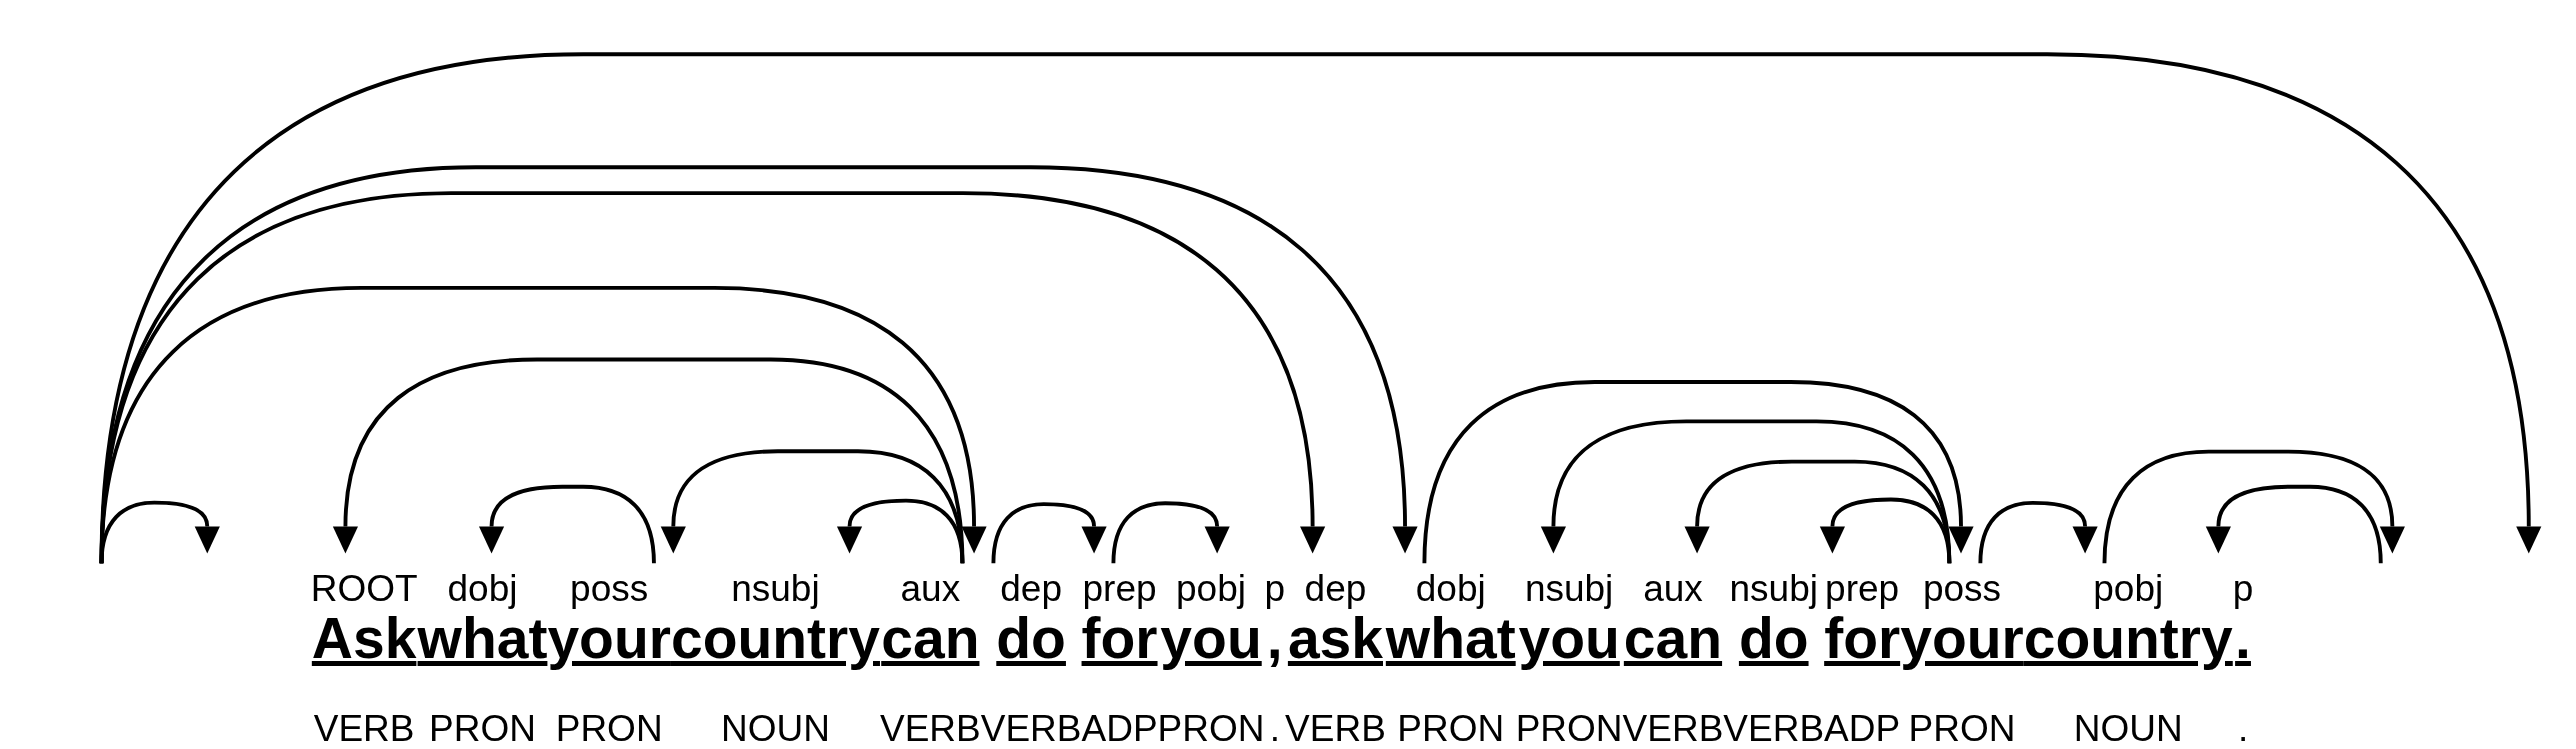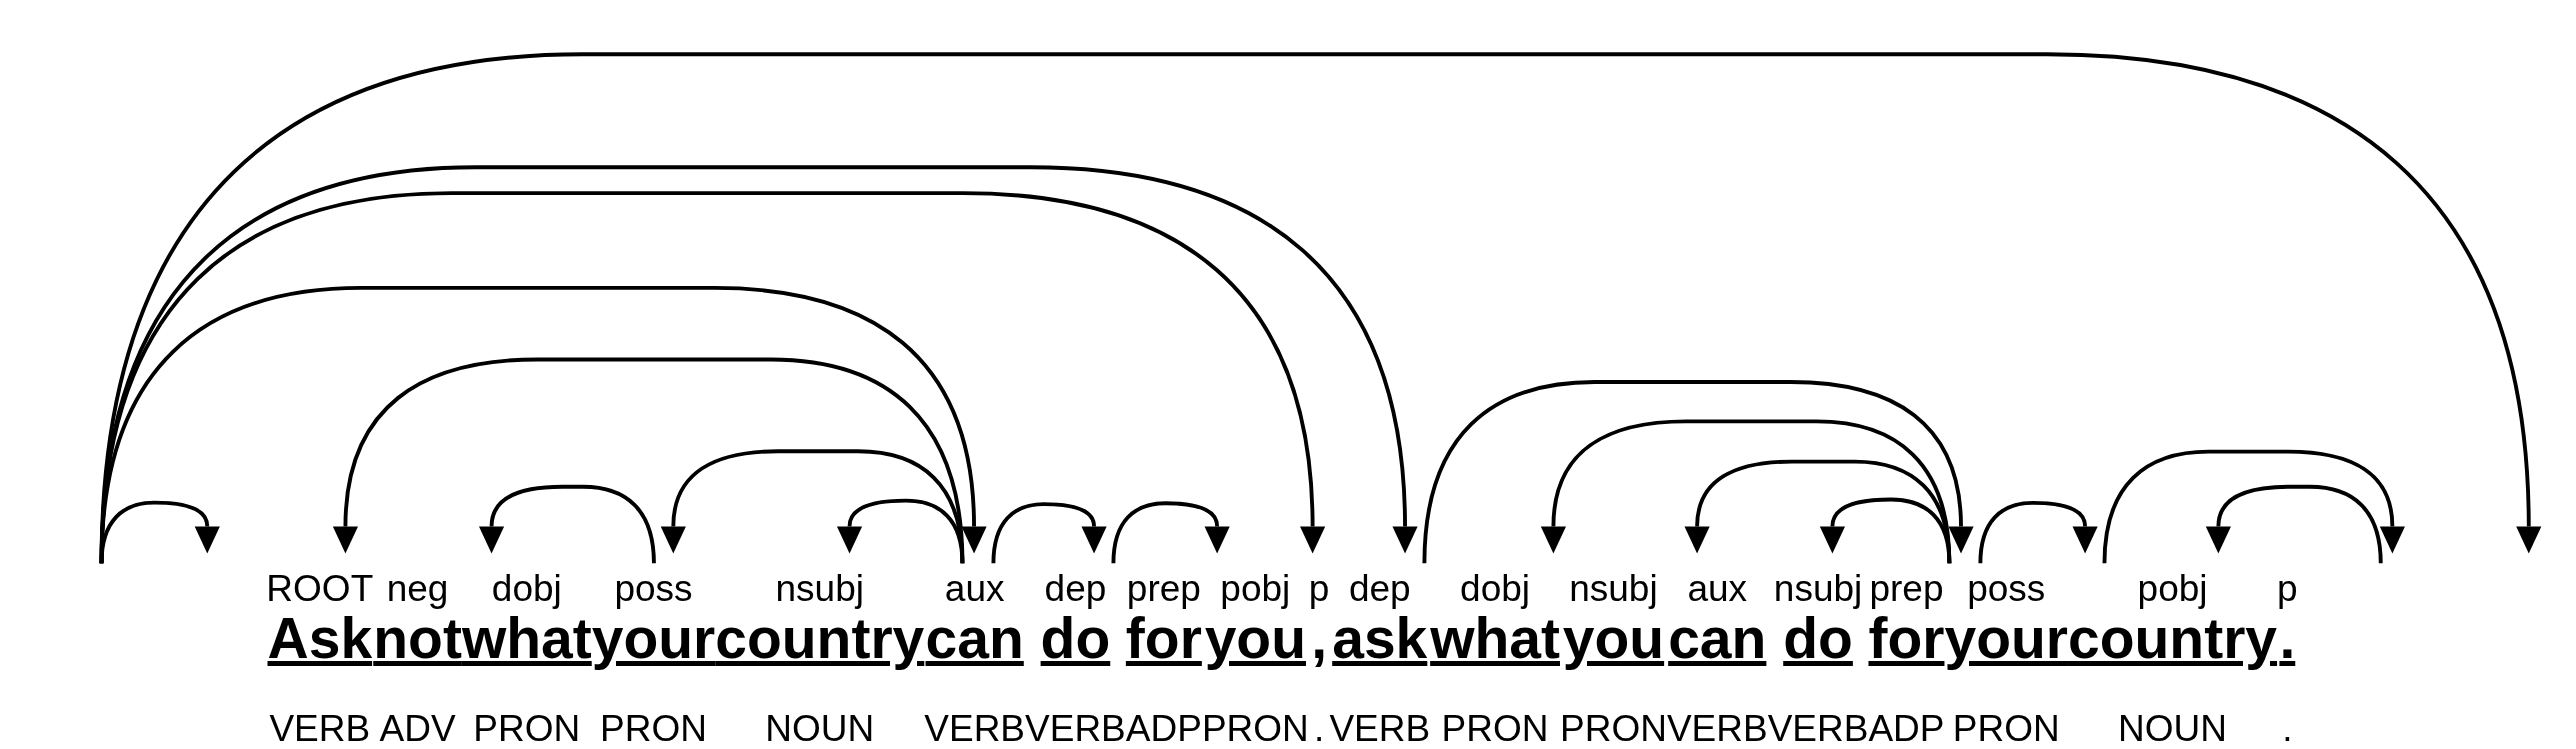--- a/index.html
+++ b/index.html
@@ -101,25 +101,20 @@
       <path d="M 104.8828125 582 C 104.8828125 204.72000000000003 304.0028125 56 602.6828125 56 L 2115.3953125 56 C 2414.0753125 56 2613.1953125 192.64 2613.1953125 544" fill="none" stroke="#000000" stroke-width="4"></path>
       <polygon points="2613.1953125,572 2600.1953125,544 2626.1953125,544" fill="#000000"></polygon>
     </svg>
   <div class="token-row" id="token-row">
   <div class="token">
     <span class="dep-label">ROOT</span>
     <span class="word">Ask</span>
     <span class="pos">VERB</span>
   </div>
 
-  <div class="token">
-    <span class="dep-label">neg</span>
-    <span class="word">not</span>
-    <span class="pos">ADV</span>
-  </div>
 
   <div class="token">
     <span class="dep-label">dobj</span>
     <span class="word">what</span>
     <span class="pos">PRON</span>
   </div>
 
   <div class="token">
     <span class="dep-label">poss</span>
     <span class="word">your</span>

